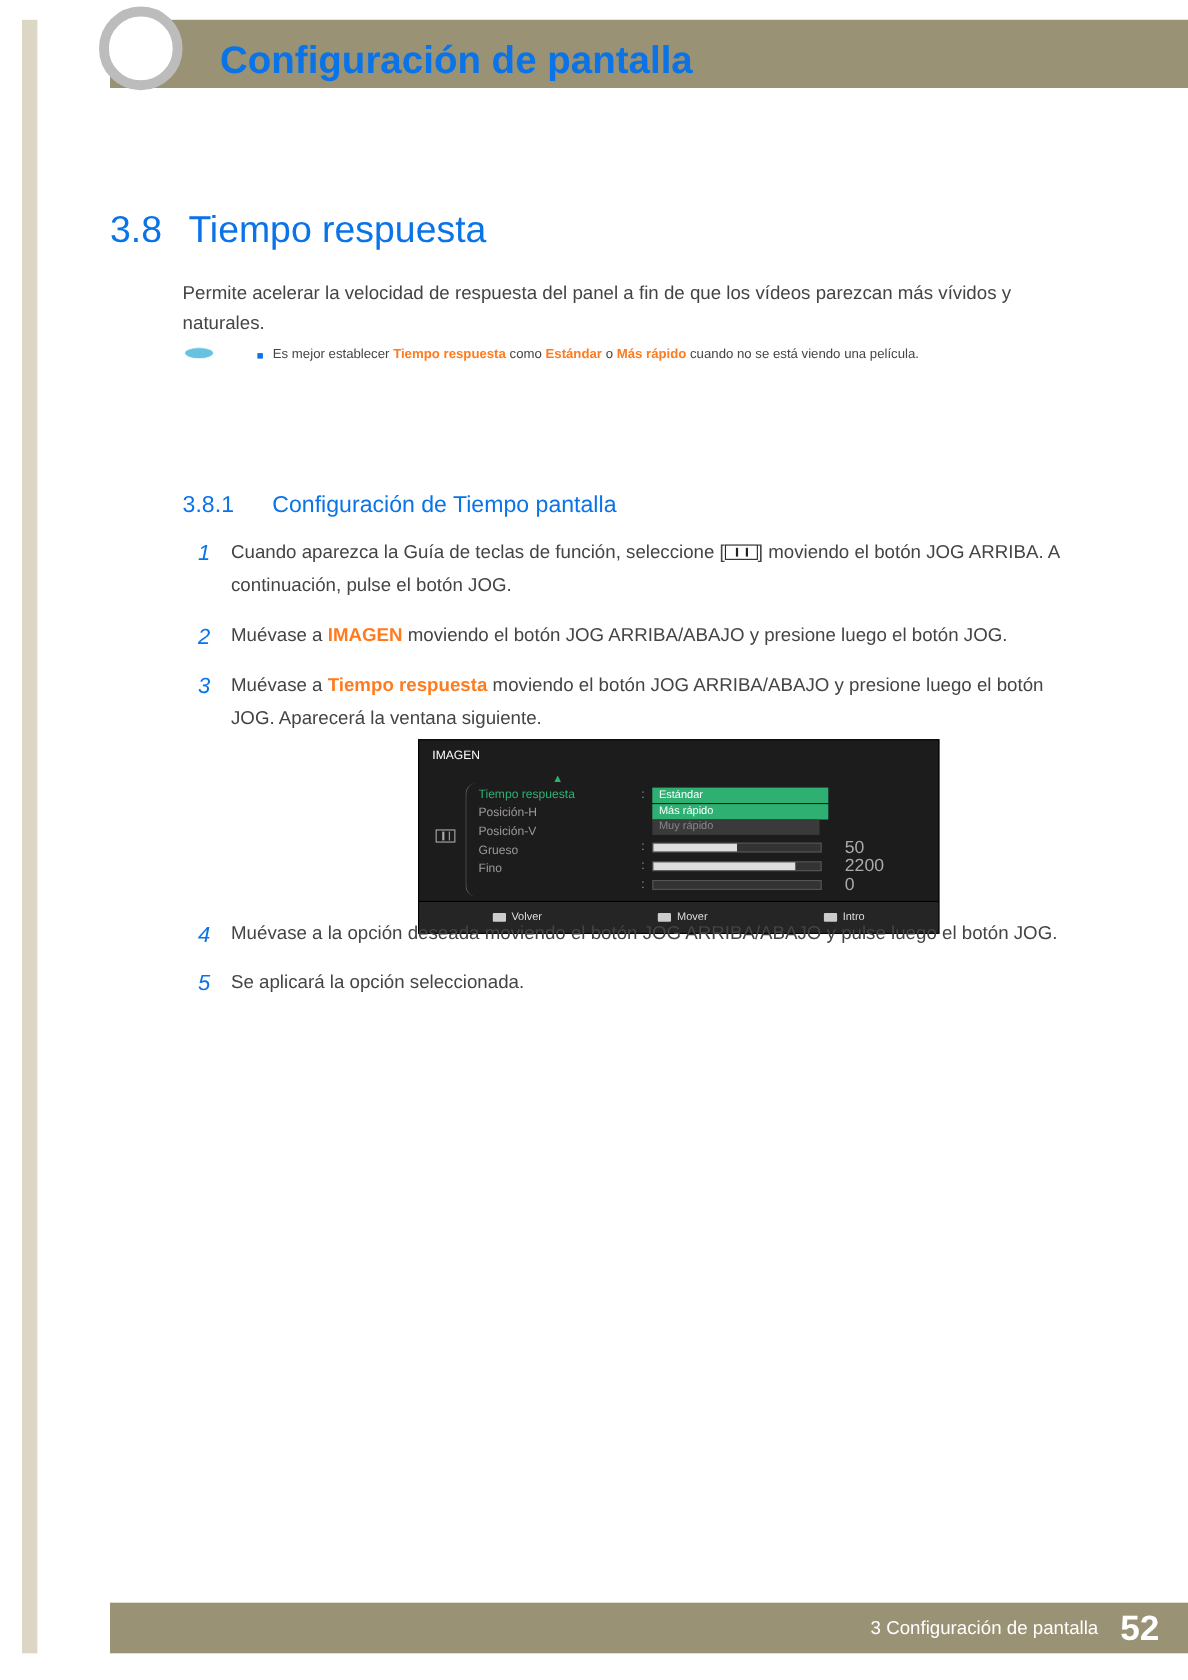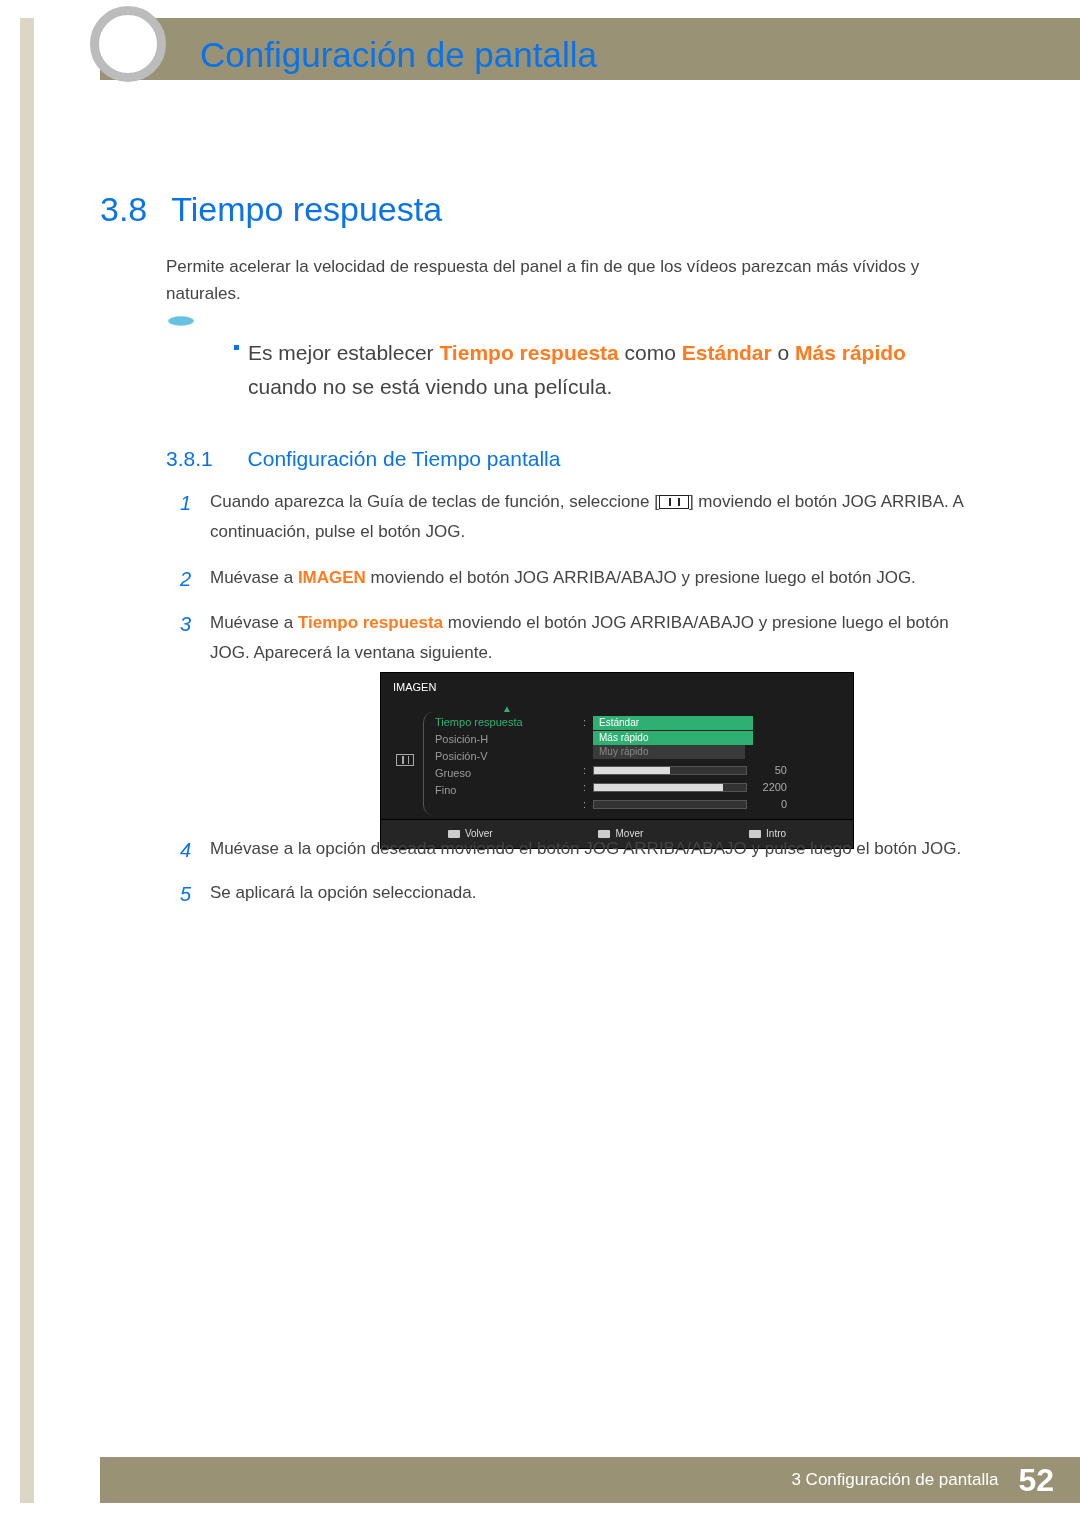--- a/index.html
+++ b/index.html
@@ -24,21 +24,21 @@
     width: 76px; height: 76px;
     border: 9px solid #bcbcbc;
     border-radius: 50%;
     background: #fff;
   }
   .page-title {
     position: absolute;
     top: 35px; left: 200px;
     color: #0a73e8;
     font-size: 35px;
-    font-weight: 400;
+    font-weight: 700;
   }
 
   .sec-row {
     position: absolute;
     left: 100px; top: 190px;
     display: flex; align-items: baseline; gap: 24px;
     color: #0a73e8;
   }
   .sec-num { font-size: 34px; font-weight: 400; }
   .sec-title { font-size: 34px; font-weight: 400; }
@@ -50,21 +50,21 @@
   }
 
   .note-block {
     position: absolute;
     left: 166px; top: 312px; right: 100px;
   }
   .note-ic-svg { position:absolute; left:0; top:2px; }
   .note-ul {
     margin-left: 68px;
     list-style: none;
-    font-size: 21px; line-height: 1.6; color: #444; margin-top: 24px;
+    font-size: 12px; line-height: 1.6; color: #444;
   }
   .note-ul li { position: relative; padding-left: 14px; margin-bottom: 12px; }
   .note-ul li::before {
     content: ""; position: absolute; left: 0; top: 9px;
     width: 5px; height: 5px; background: #0a73e8;
   }
   .em-orange { color: #ff7b1e; font-weight: 700; }
 
   .sub-row {
     position: absolute;
@@ -143,21 +143,21 @@
   .osd-right .colon-row { display:flex; align-items:center; height:17px; margin-bottom:0; }
   .osd-right .colon { width:10px; color:#9a9a9a; }
   .opt { height:14px; line-height:14px; padding:0 6px; font-size:10px; }
   .opt.sel { background:#2fb073; color:#fff; width: 160px; }
   .opt.dim { color:#888; width: 152px; }
   .bar {
     height: 9px; width: 154px; border:1px solid #555; background:#333;
     position: relative; display:inline-block;
   }
   .bar .fill { position:absolute; left:0; top:0; bottom:0; background:#ddd; }
-  .bar-val { font-size:11px; color:#aaa; margin-left:10px; width:30px; text-align:right; display:inline-block; }
+  .bar-val { font-size:16px; color:#aaa; margin-left:21px; width:30px; display:inline-block; }
   .osd-foot {
     display:flex; justify-content:space-around;
     border-top: 1px solid #000;
     padding: 5px 14px;
     font-size: 10px; color:#ddd;
     background: #252525;
   }
   .osd-foot .f { display:flex; align-items:center; gap:5px; }
   .key { display:inline-block; width:12px; height:8px; background:#ccc; border-radius:1px; }
   .curve {

